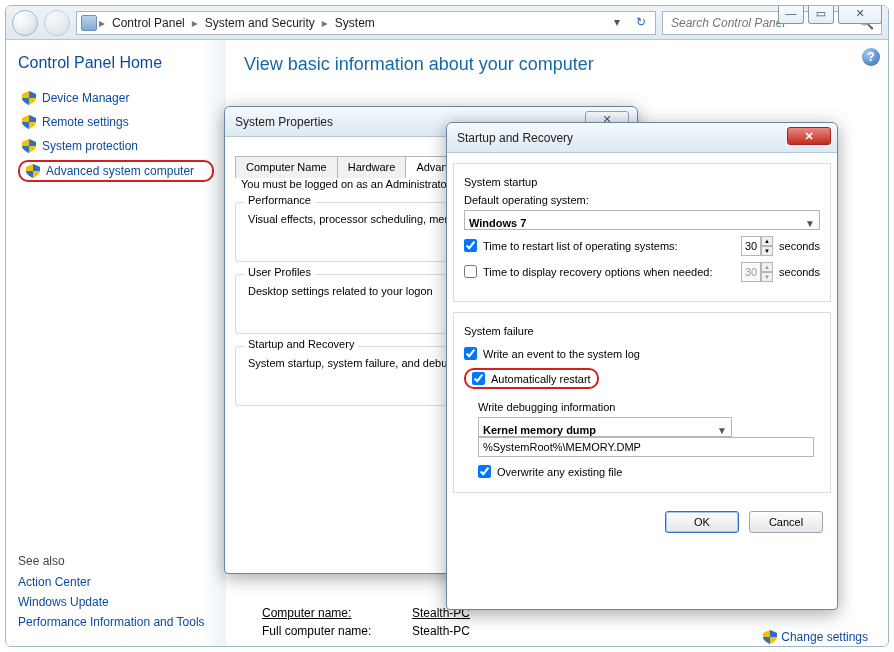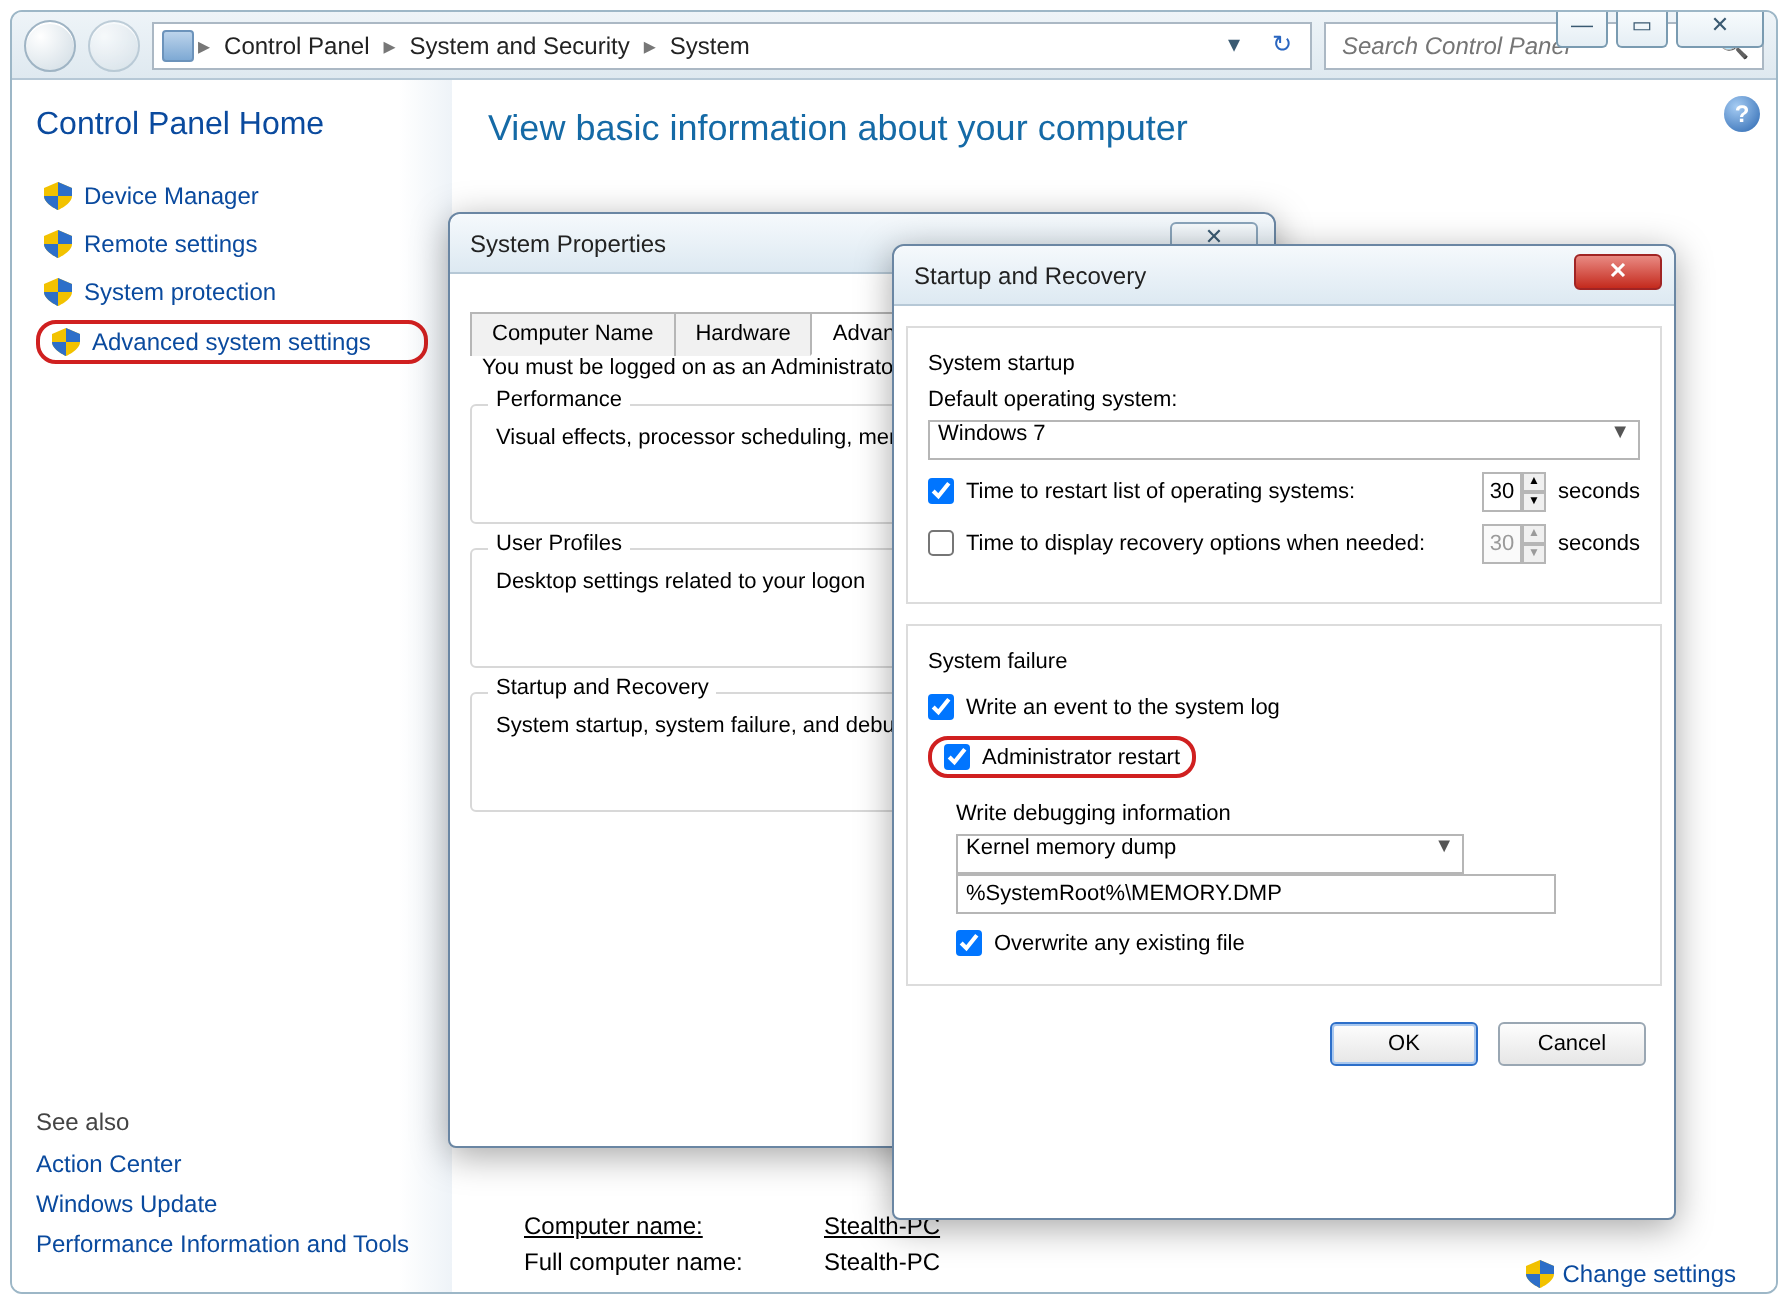--- a/index.html
+++ b/index.html
@@ -254,21 +254,21 @@
     background:#fff; display:inline-block;
     padding:0 4px; font-size:11px;
   }
   .form-row { display:flex; align-items:center; margin:5px 0; font-size:11px; gap:6px; }
   .select, .text-input {
     border:1px solid #b6b6b6;
     height:20px; font-size:11px;
     background:#fff;
     padding:0 4px;
   }
-  .select { width:100%; display:flex; align-items:flex-start; justify-content:space-between; cursor:pointer; }
+  .select { width:100%; display:flex; align-items:flex-end; justify-content:space-between; cursor:pointer;font-weight:bold; }
   .select .chev { font-size:10px; color:#555; }
   .spin {
     width:32px; height:20px;
     display:flex; align-items:stretch;
   }
   .spin input { width:20px; border:1px solid #b6b6b6; font-size:11px; text-align:center; }
   .spin .arrows { display:flex; flex-direction:column; }
   .spin .arrows div { width:12px; height:10px; border:1px solid #b6b6b6; font-size:6px; text-align:center; line-height:8px; background:#f0f0f0; cursor:pointer; }
   .chk { display:flex; align-items:center; gap:6px; font-size:11px; margin:4px 0; }
   .chk input { width:13px; height:13px; margin:0; }
@@ -349,21 +349,21 @@
         <span class="side-text">System protection</span>
       </div>
       <div class="side-link highlighted">
         <span class="shield">
           <svg viewBox="0 0 14 14">
               <path d="M7 0 L14 3 V7 C14 11 7 14 7 14 C7 14 0 11 0 7 V3 Z" fill="#f2c200"></path>
               <path d="M7 0 L14 3 V7 H7 Z" fill="#2d6fc9"></path>
               <path d="M0 7 H7 V14 C7 14 0 11 0 7 Z" fill="#2d6fc9"></path>
             </svg>
         </span>
-        <span class="side-text">Advanced system settings</span>
+        <span class="side-text">Advanced system computer</span>
       </div>
 
       <div class="sidebar-gap"></div>
 
       <div class="seealso-head">See also</div>
       <span class="seealso-link">Action Center</span>
       <span class="seealso-link">Windows Update</span>
       <span class="seealso-link">Performance Information and Tools</span>
     </div>
 
@@ -480,29 +480,29 @@
 
   <div class="fieldset">
     <span class="legend">System failure</span>
     <label class="chk">
       <input type="checkbox" checked="" style="">
       <span>Write an event to the system log</span>
     </label>
     <div>
       <label class="chk highlighted">
         <input type="checkbox" checked="" style="">
-        <span>Administrator restart</span>
+        <span>Automatically restart</span>
       </label>
     </div>
     <div style="margin:8px 0 4px 14px;">Write debugging information</div>
     <div class="select" style="width:254px; margin-left:14px;">
       <span>Kernel memory dump</span>
       <span class="chev">▼</span>
     </div>
-    <input class="text-input" style="width: 300px; margin-left: 14px;" value="%SystemRoot%\MEMORY.DMP">
+    <input class="text-input" style="width: 336px; margin-left: 14px;" value="%SystemRoot%\MEMORY.DMP">
     <label class="chk" style="margin:8px 0 0 14px;">
       <input type="checkbox" checked="" style="">
       <span>Overwrite any existing file</span>
     </label>
   </div>
 
   <div class="dlg-btnrow">
     <button class="btn default">OK</button>
     <button class="btn">Cancel</button>
   </div>

